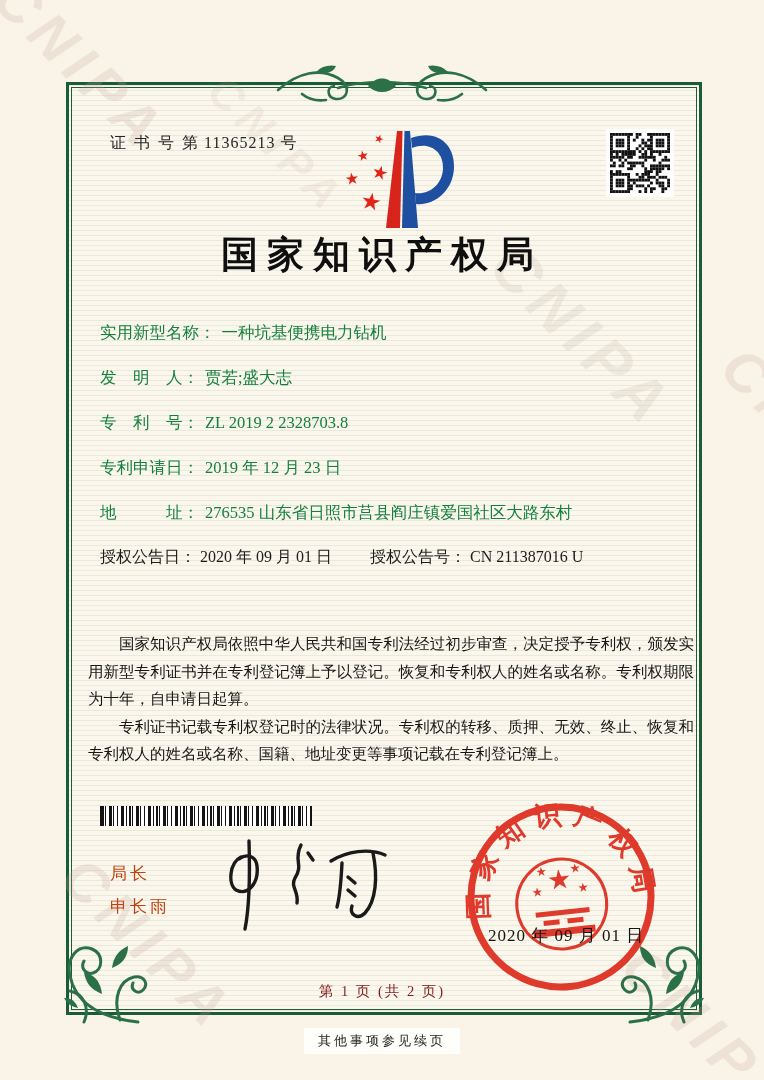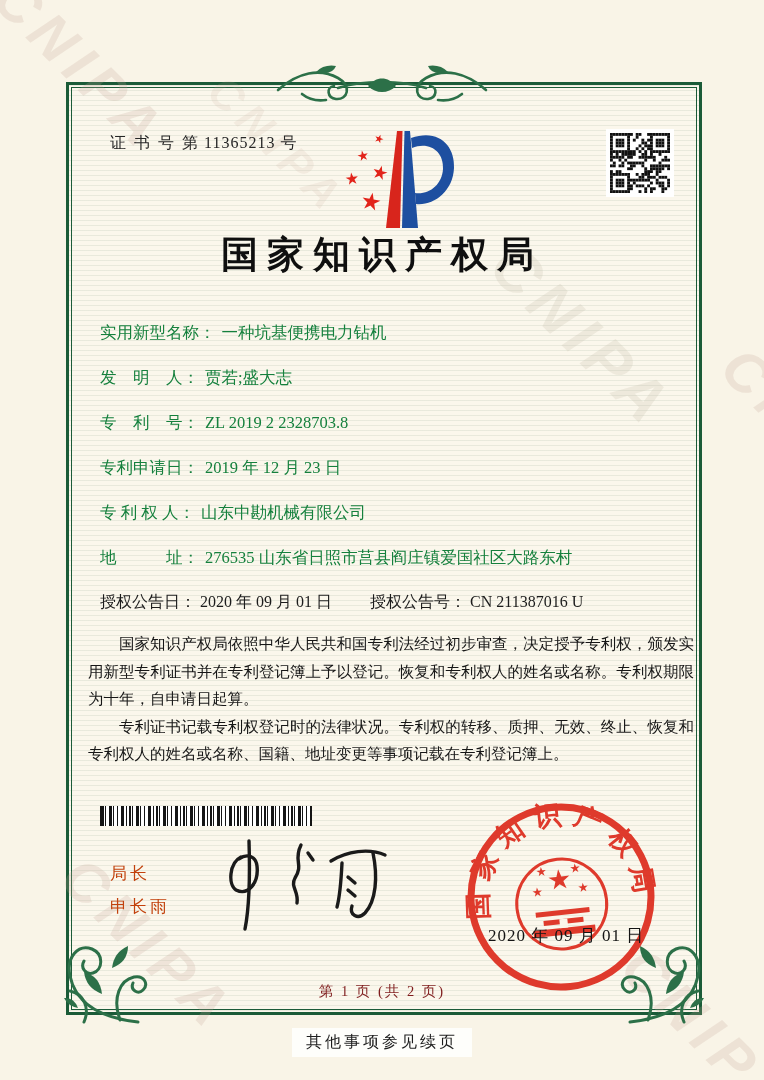--- a/index.html
+++ b/index.html
@@ -106,21 +106,21 @@
   .page-info {
     position:absolute; left:0; top:982px; width:764px;
     text-align:center; font-size:14.5px; letter-spacing:2px; color:#7f1d1d;
   }
 
   .cont-note {
     position:absolute; left:0; top:1028px; width:764px; text-align:center;
   }
   .cont-note span {
     display:inline-block; background:#fefefb; padding:4px 14px;
-    font-size:16px; letter-spacing:3px; color:#1d1d1d;
+    font-size:13px; letter-spacing:3px; color:#1d1d1d;
   }
 </style>
 </head>
 <body>
 
 <svg width="0" height="0" style="position:absolute" aria-hidden="true">
   <defs>
     <polygon id="star" points="0,-1 0.2245,-0.309 0.951,-0.309 0.363,0.118 0.588,0.809 0,0.382 -0.588,0.809 -0.363,0.118 -0.951,-0.309 -0.2245,-0.309"></polygon>
     <g id="corner-flourish" stroke="#2c7048" fill="none" stroke-width="3" stroke-linecap="round">
       <path d="M 88,92 C 52,88 26,74 20,46 C 16,27 28,14 42,19 C 54,24 53,40 43,43 C 36,45 30,38 34,31"></path>
@@ -439,24 +439,20 @@
     </div>
     <div class="frow">
       <span class="lab">专　利　号：</span>
       <span class="val">ZL 2019 2 2328703.8</span>
     </div>
     <div class="frow">
       <span class="lab">专利申请日：</span>
       <span class="val">2019 年 12 月 23 日</span>
     </div>
     <div class="frow">
-      <span class="lab">专 利 权 人：</span>
-      <span class="val">山东中勘机械有限公司</span>
-    </div>
-    <div class="frow">
       <span class="lab">地　　　址：</span>
       <span class="val">276535 山东省日照市莒县阎庄镇爱国社区大路东村</span>
     </div>
     <div class="grant-row">
       <span>
         <span class="lab">授权公告日：</span>
         <span class="val">2020 年 09 月 01 日</span>
       </span>
       <span class="pair2">
         <span class="lab">授权公告号：</span>

